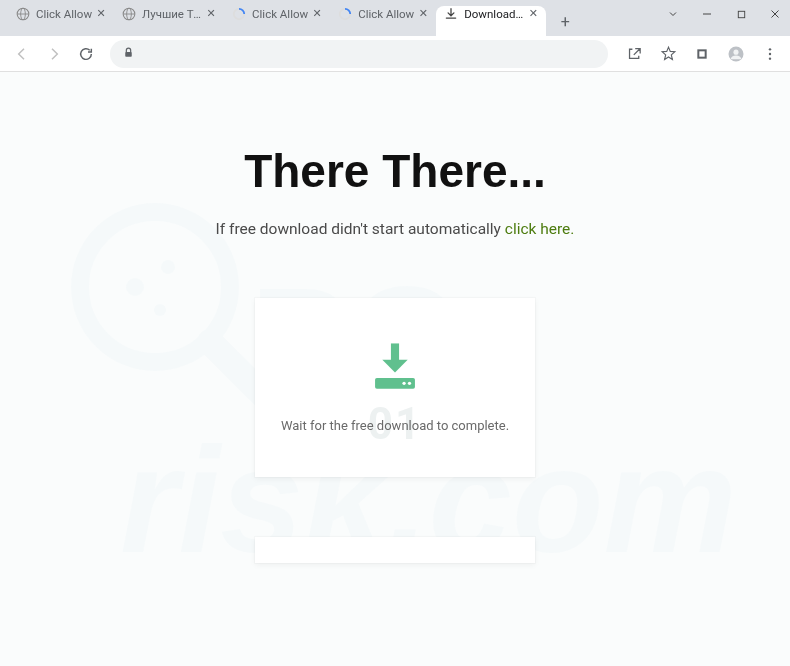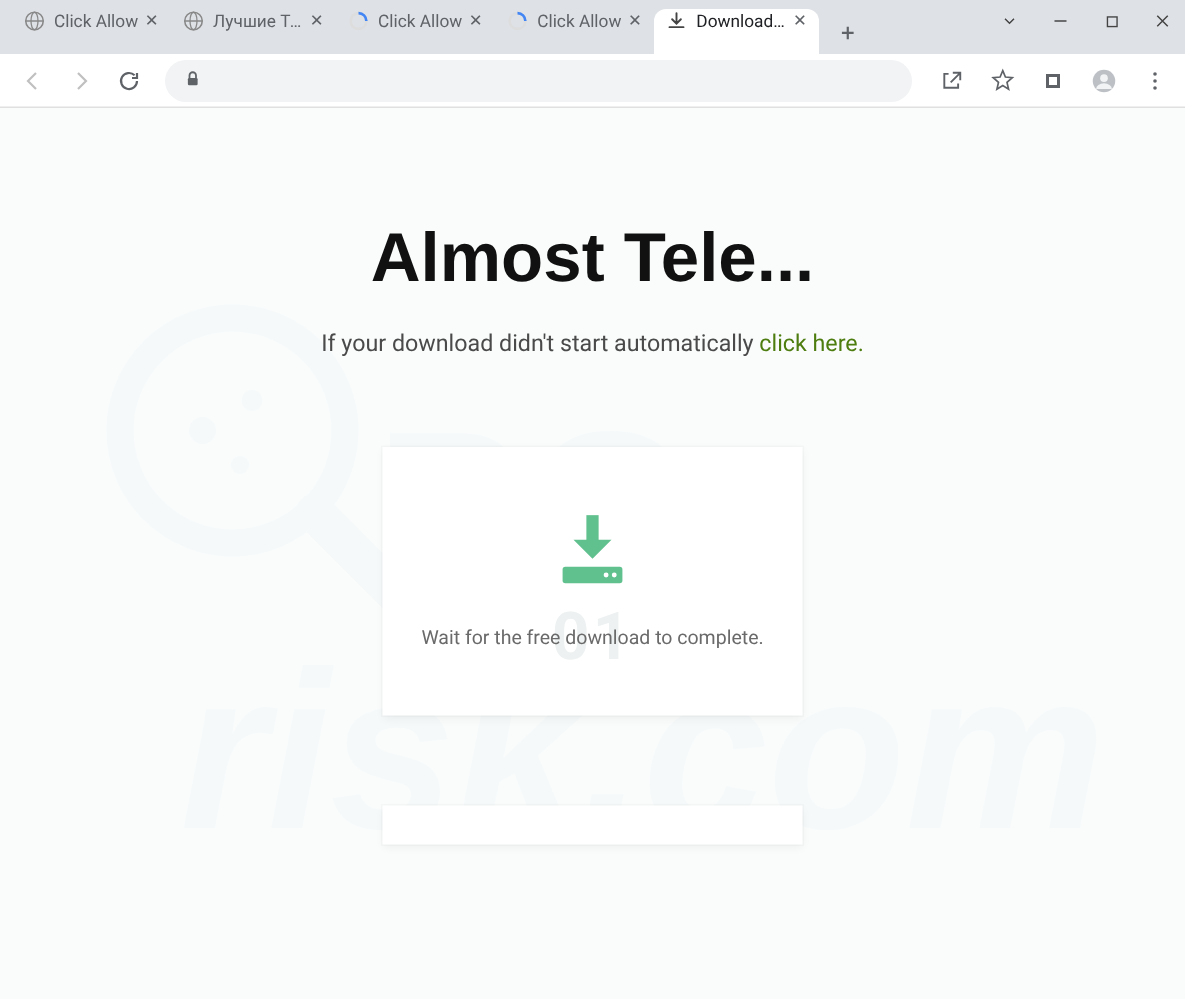--- a/index.html
+++ b/index.html
@@ -390,23 +390,23 @@
       <circle cx="55" cy="95" r="9" fill="#c3dbe6"></circle>
       <circle cx="88" cy="75" r="7" fill="#c3dbe6"></circle>
       <circle cx="80" cy="118" r="6" fill="#c3dbe6"></circle>
       <line x1="130" y1="150" x2="195" y2="215" stroke="#c3dbe6" stroke-width="26" stroke-linecap="round"></line>
     </g>
     <text x="250" y="320" font-family="Arial" font-size="150" font-weight="900" fill="#c3dbe6">PC</text>
     <text x="120" y="480" font-family="Arial" font-size="150" font-weight="900" fill="#c3dbe6" font-style="italic">risk.com</text>
   </svg>
 
   <div class="content">
-    <h1 class="headline">Almost Tele...</h1>
+    <h1 class="headline">There There...</h1>
     <p class="subline">
-      <span>If your download didn't start automatically </span><span class="link">click here.</span>
+      <span>If free download didn't start automatically </span><span class="link">click here.</span>
     </p>
 
     <div class="card">
       <div class="download-icon">
         <svg width="58" height="58" viewBox="0 0 64 64">
           <path d="M32 6 L32 30" stroke="#60c08e" stroke-width="9" stroke-linecap="butt"></path>
           <path d="M18 24 L32 38 L46 24 Z" fill="#60c08e"></path>
           <rect x="10" y="44" width="44" height="12" rx="2" fill="#60c08e"></rect>
           <circle cx="42" cy="50" r="1.8" fill="#fff"></circle>
           <circle cx="48" cy="50" r="1.8" fill="#fff"></circle>

